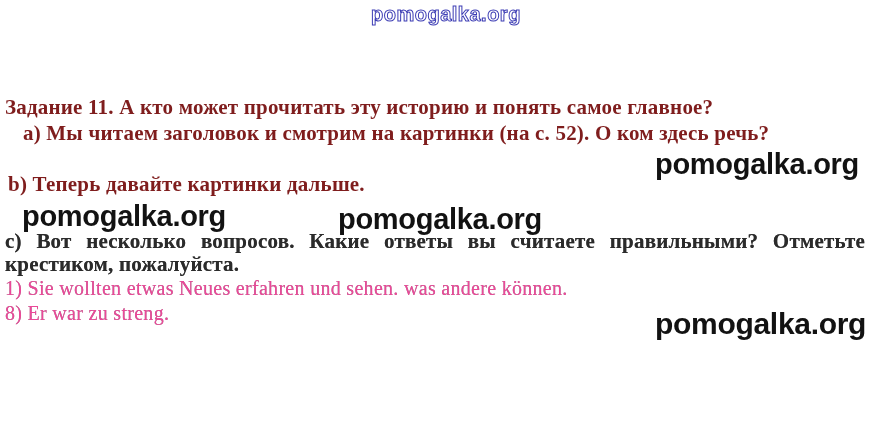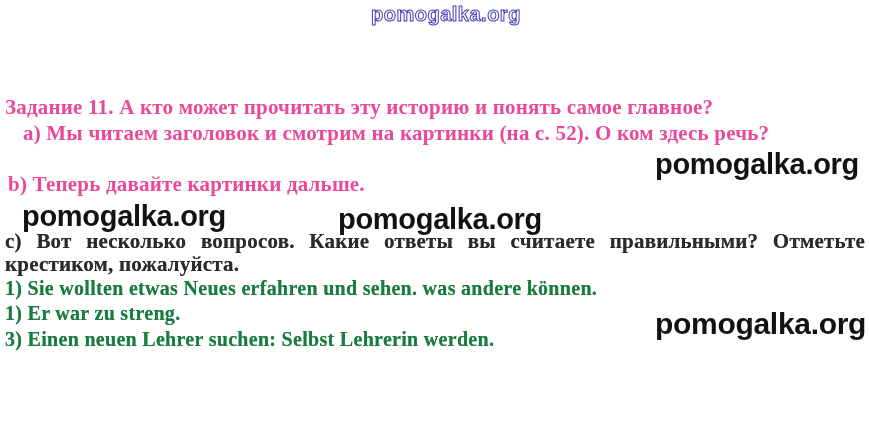--- a/index.html
+++ b/index.html
@@ -15,39 +15,39 @@
     overflow: hidden;
     font-family: "Liberation Serif", serif;
   }
   .abs { position: absolute; white-space: nowrap; }
 
   
   .bold-line {
     font-family: "Liberation Serif", serif;
     font-weight: bold;
     font-size: 21px;
-    color: #ec4899;
+    color: #7f1d1d;
     letter-spacing: 0.2px;
   }
   
   .degraded { color: #2b2b2b; text-shadow: 0 0 0.4px #6b6b6b; }
 
   .justify-line {
     width: 860px;
     text-align: justify;
     text-align-last: justify;
     white-space: normal;
   }
 
   
   .german-line {
     font-family: "Liberation Serif", serif;
-    font-weight: bold;
+    font-weight: normal;
     font-size: 20px;
-    color: #15803d;
+    color: #ec4899;
     text-shadow: 0 0 0.5px #8a8a8a;
     letter-spacing: 0.3px;
   }
 
   
   .wm-black {
     font-family: "Liberation Sans", sans-serif;
     font-weight: 600;
     font-size: 29px;
     color: #121212;
@@ -84,17 +84,16 @@
   <div class="abs bold-line" style="left: 23px; top: 121px;">а) Мы читаем заголовок и смотрим на картинки (на с. 52). О ком здесь речь?</div>
 
   <div class="abs bold-line" style="left: 8px; top: 172px;">b) Теперь давайте картинки дальше.</div>
 
   <div class="abs bold-line degraded" style="left: 5px; top: 252px;">крестиком, пожалуйста.</div>
 
   <div class="abs bold-line degraded justify-line" style="left: 5px; top: 229px;">с) Вот несколько вопросов. Какие ответы вы считаете правильными? Отметьте</div>
 
   <div class="abs german-line" style="left: 5px; top: 277px;">1) Sie wollten etwas Neues erfahren und sehen. was andere können.</div>
 
-  <div class="abs german-line" style="left: 5px; top: 302px;">1) Er war zu streng.</div>
+  <div class="abs german-line" style="left: 5px; top: 302px;">8) Er war zu streng.</div>
 
-  <div class="abs german-line" style="left: 5px; top: 328px;">3) Einen neuen Lehrer suchen: Selbst Lehrerin werden.</div>
 
 </div>
 
 </body></html>

